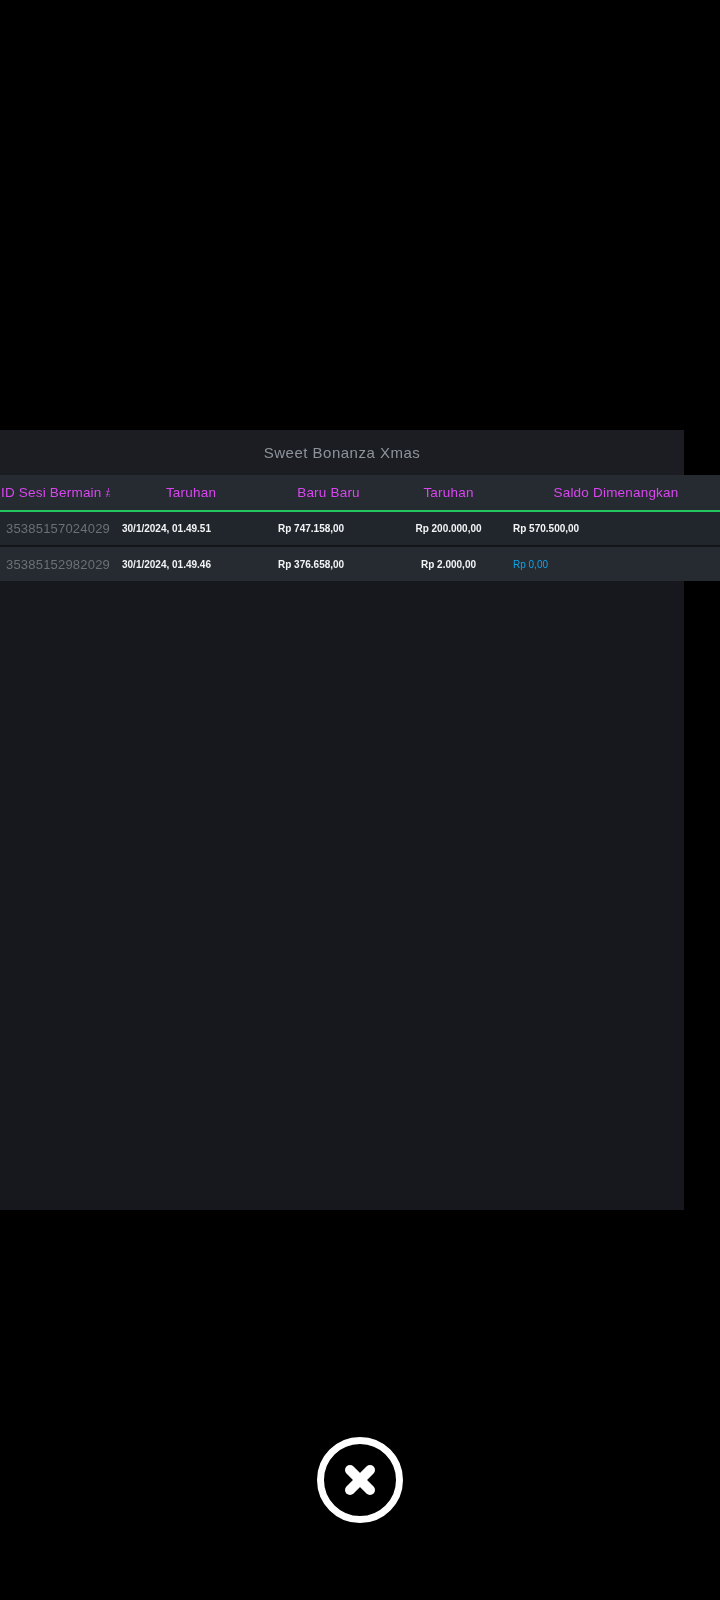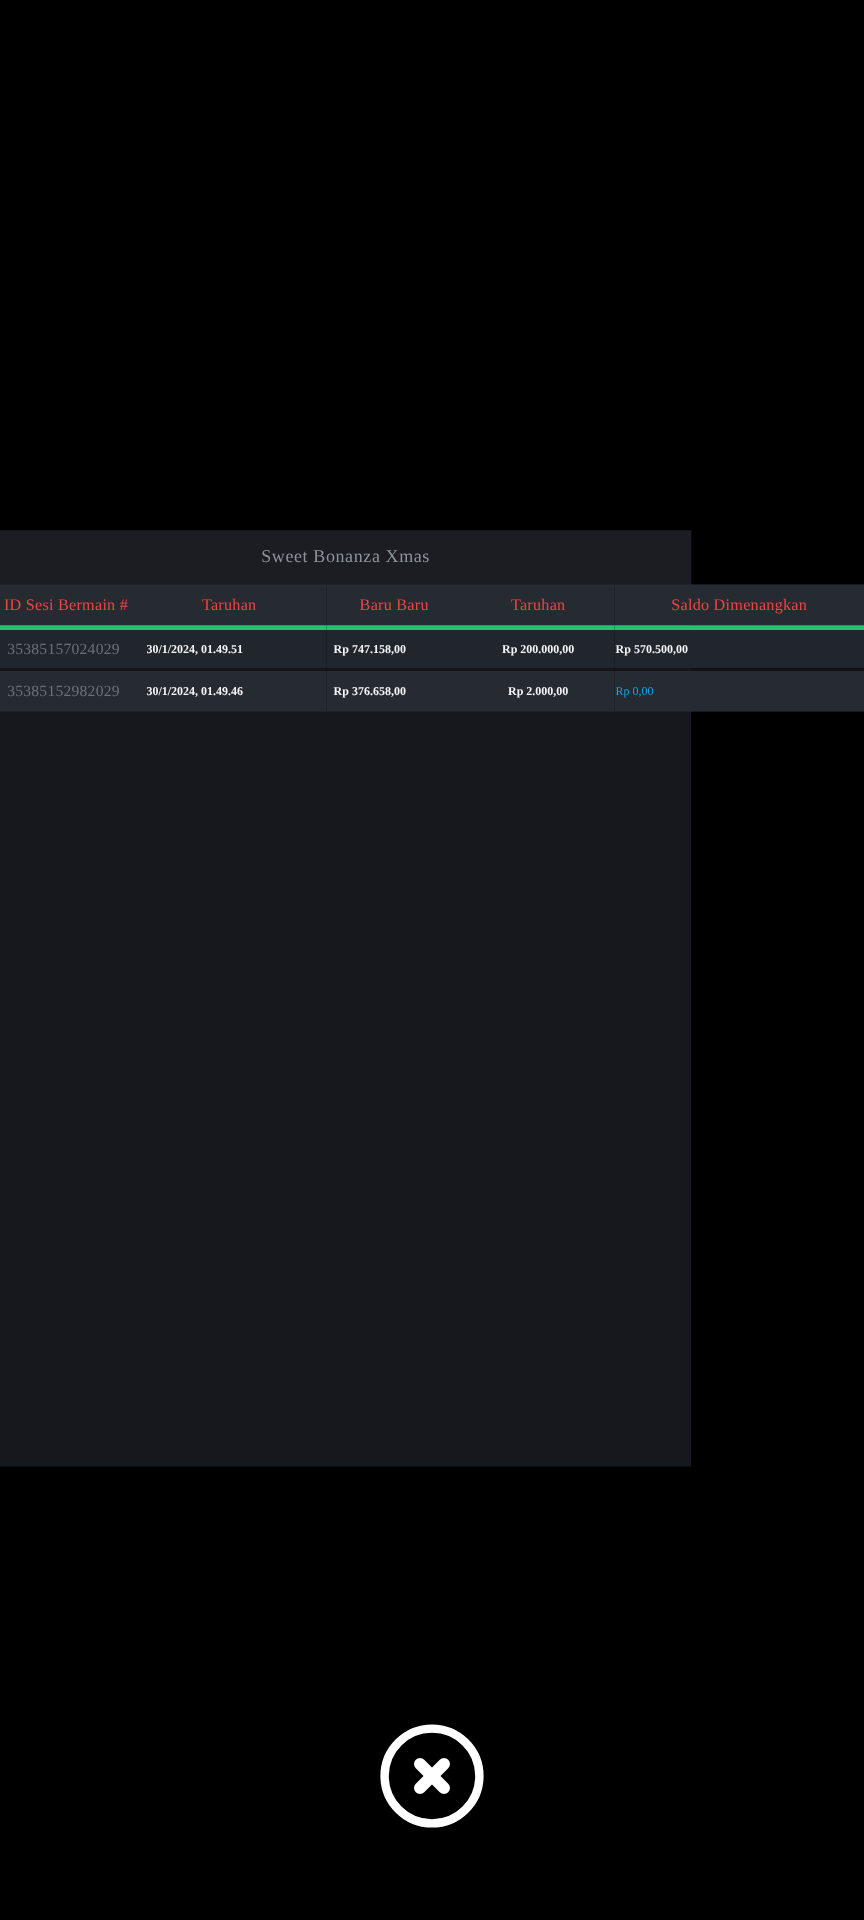--- a/index.html
+++ b/index.html
@@ -9,25 +9,24 @@
     height: 1600px;
     background: #000000;
     font-family: "Liberation Sans", "DejaVu Sans", sans-serif;
     position: relative;
     overflow: hidden;
   }
 
   .history-panel {
     position: absolute;
     left: 0;
-    top: 442px;
-    width: 576px;
+    top: 430px;
+    width: 684px;
     height: 780px;
     background: #16181d;
-    font-family: Liberation Serif, serif;
   }
 
   .panel-title-bar {
     height: 45px;
     background: #1b1d23;
     display: flex;
     align-items: center;
     justify-content: center;
   }
   .panel-title-text {
@@ -40,26 +39,26 @@
   table.history-table {
     width: 720px;
     border-collapse: collapse;
     table-layout: fixed;
   }
   .history-table thead tr {
     height: 36px;
     background: #262b32;
   }
   .history-table th {
-    color: #ef4444;
+    color: #d946ef;
     font-size: 13.5px;
     font-weight: 400;
     letter-spacing: 0.2px;
     text-align: center;
-    border-bottom: 4px solid #22c55e;
+    border-bottom: 2px solid #22c55e;
     white-space: nowrap;
     overflow: hidden;
   }
   .history-table tbody tr { height: 35px; }
   .history-table tbody tr.row-odd  { background: #21262c; }
   .history-table tbody tr.row-even { background: #262b32; }
   .history-table tbody tr:not(:last-child) td { border-bottom: 2px solid #14161a; }
   .history-table td {
     font-size: 10px;
     color: #f3f4f6;

